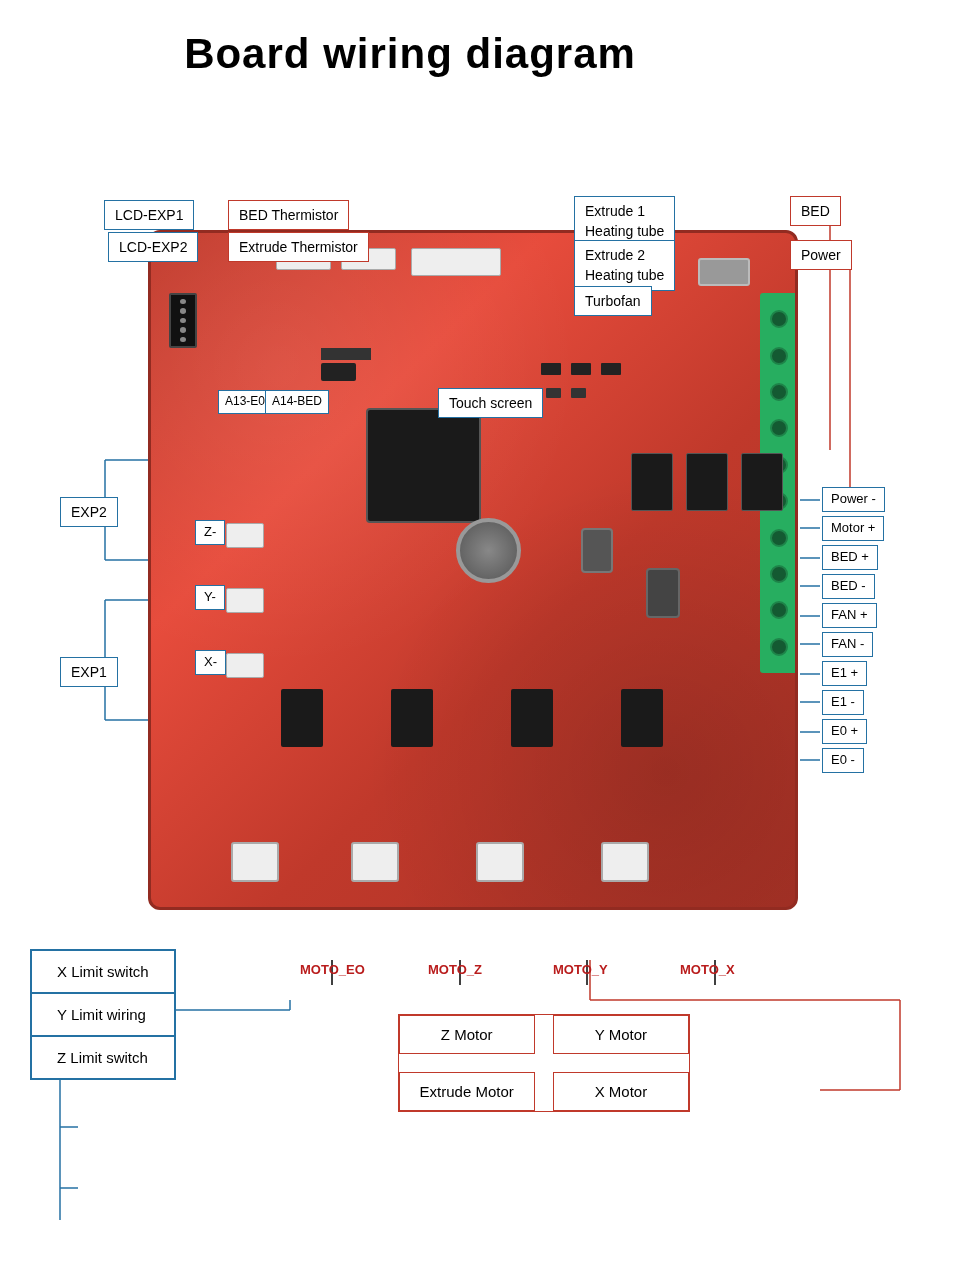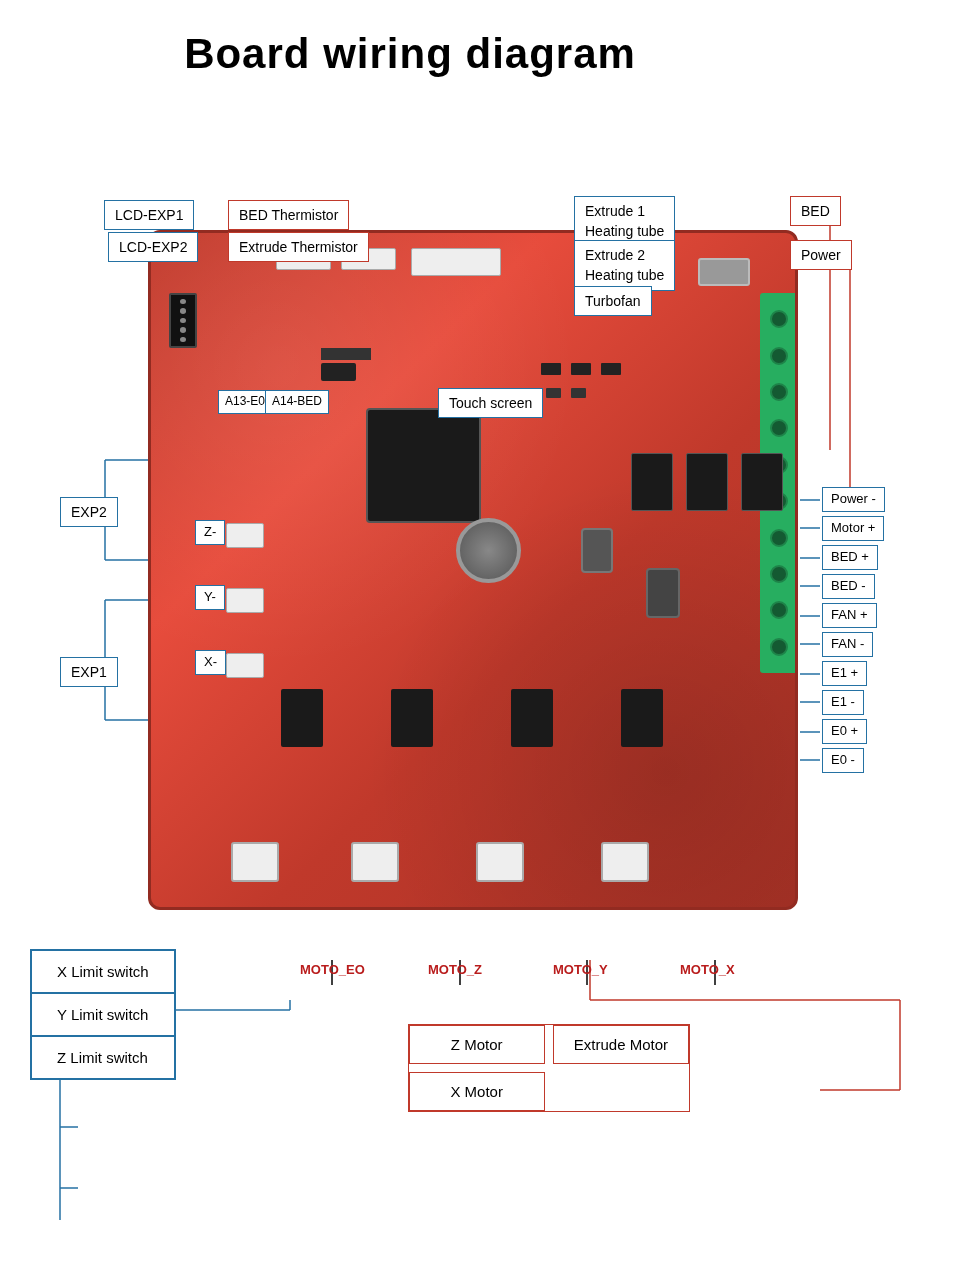--- a/index.html
+++ b/index.html
@@ -98,21 +98,21 @@
       pointer-events: none;
     }
 
     
     .motor-section {
       position: absolute;
       bottom: 30px;
       right: 30px;
       display: grid;
       grid-template-columns: 1fr 1fr;
-      gap: 8px;
+      gap: 18px;
       border: 1.5px solid #c0392b;
     }
 
     .motor-cell {
       border: 1px solid #c0392b;
       padding: 10px 20px;
       font-size: 15px;
       background: #fff;
       text-align: center;
     }
@@ -336,23 +336,24 @@
   <div class="label-box" style="left:822px; top:719px; font-size:13px; padding:3px 8px;">E0 +</div>
   <div class="label-box" style="left:822px; top:748px; font-size:13px; padding:3px 8px;">E0 -</div>
 
   <div class="moto-label" style="left:300px; top:962px;">MOTO_EO</div>
   <div class="moto-label" style="left:428px; top:962px;">MOTO_Z</div>
   <div class="moto-label" style="left:553px; top:962px;">MOTO_Y</div>
   <div class="moto-label" style="left:680px; top:962px;">MOTO_X</div>
 
   <div class="limit-section">
     <div class="limit-cell">X Limit switch</div>
-    <div class="limit-cell">Y Limit switch</div>
+    <div class="limit-cell">Y Limit wiring</div>
     <div class="limit-cell">Z Limit switch</div>
   </div>
 
   <div class="motor-section" style="position:absolute; right:130px; bottom:88px;">
     <div class="motor-cell">Z Motor</div>
+    <div class="motor-cell">Y Motor</div>
     <div class="motor-cell">Extrude Motor</div>
     <div class="motor-cell">X Motor</div>
   </div>
 
 </div>
 
 </body></html>

